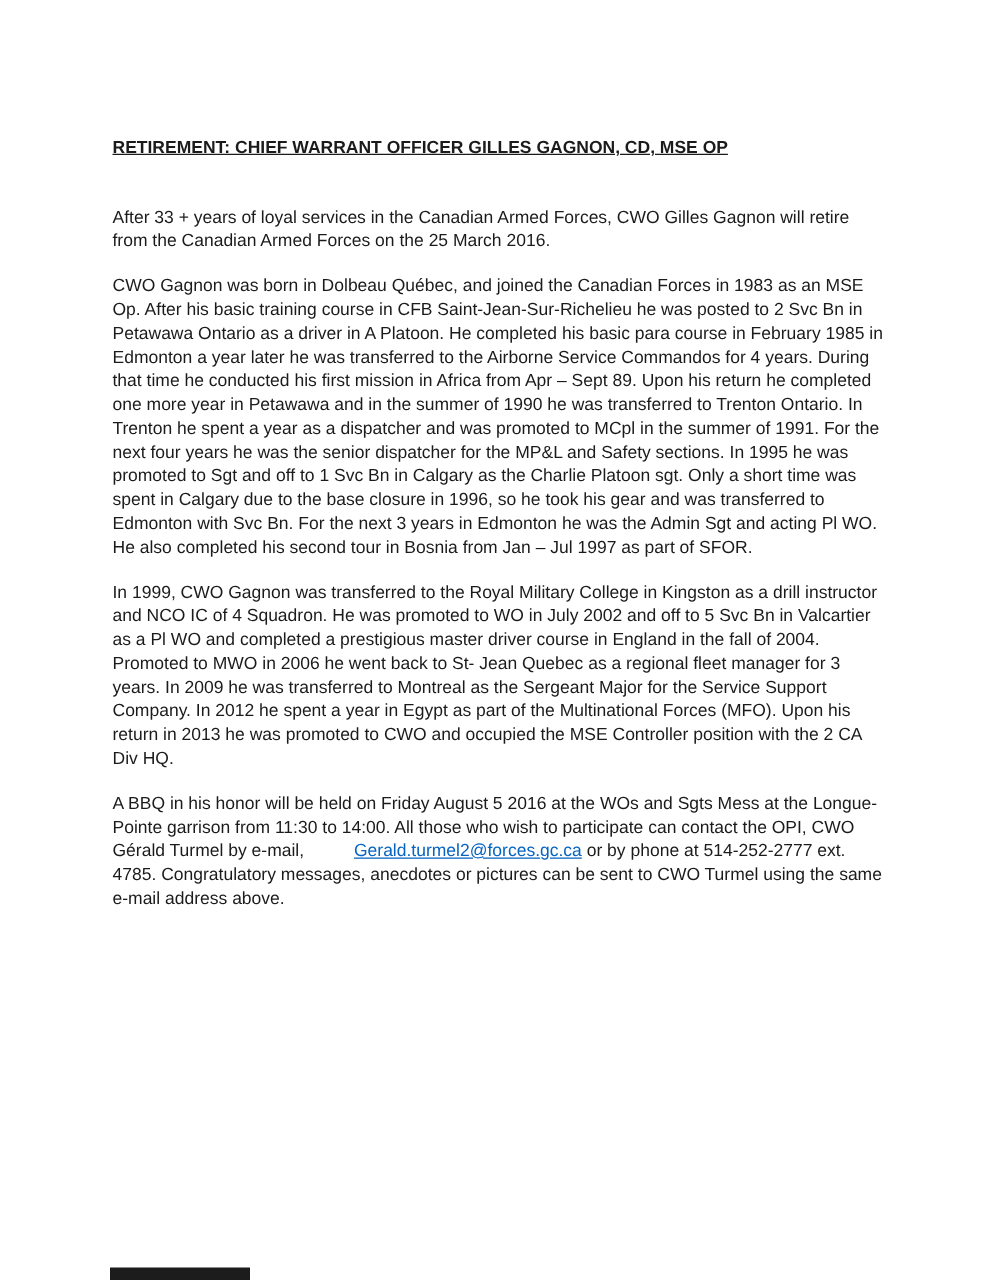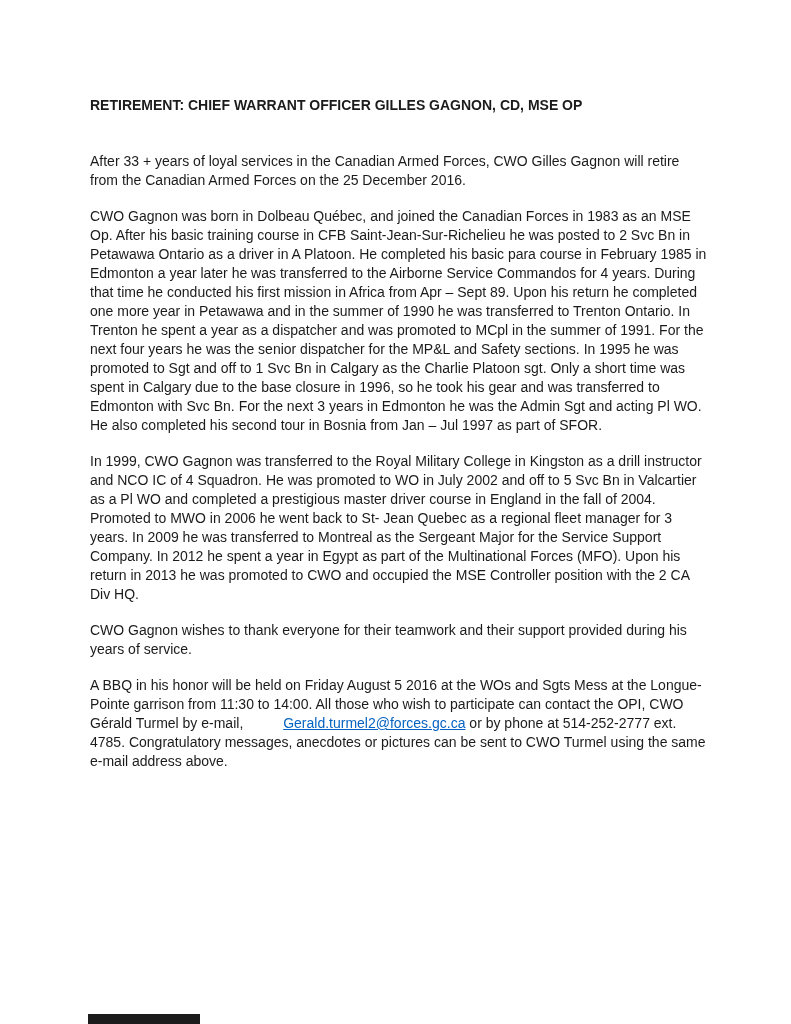--- a/index.html
+++ b/index.html
@@ -15,22 +15,23 @@
   .page {
     position: absolute;
     left: 90px;
     top: 96px;
     width: 618px;
   }
   .title {
     font-size: 14px;
     line-height: 19px;
     font-weight: bold;
-    margin: 0 0 37px 0;
+    margin: 12px 0 37px 0;
     white-space: nowrap;
+    text-decoration: underline;
   }
   .para {
     font-size: 14px;
     line-height: 19px;
     margin: 0 0 17px 0;
     text-align: left;
   }
   .para:last-child { margin-bottom: 0; }
   .email-link {
     color: var(--link-color, #0563C1);
@@ -47,25 +48,24 @@
     background: var(--footer-color, #1c1c1c);
   }
 </style>
 </head>
 <body>
 
 <div class="page">
 
   <h1 class="title">RETIREMENT: CHIEF WARRANT OFFICER GILLES GAGNON, CD, MSE OP</h1>
 
-  <p class="para">After 33 + years of loyal services in the Canadian Armed Forces, CWO Gilles Gagnon will retire from the Canadian Armed Forces on the 25 December 2016.</p>
+  <p class="para">After 33 + years of loyal services in the Canadian Armed Forces, CWO Gilles Gagnon will retire from the Canadian Armed Forces on the 25 March 2016.</p>
 
   <p class="para">CWO Gagnon was born in Dolbeau Québec, and joined the Canadian Forces in 1983 as an MSE Op. After his basic training course in CFB Saint-Jean-Sur-Richelieu he was posted to 2 Svc Bn in Petawawa Ontario as a driver in A Platoon. He completed his basic para course in February 1985 in Edmonton a year later he was transferred to the Airborne Service Commandos for 4 years. During that time he conducted his first mission in Africa from Apr – Sept 89. Upon his return he completed one more year in Petawawa and in the summer of 1990 he was transferred to Trenton Ontario. In Trenton he spent a year as a dispatcher and was promoted to MCpl in the summer of 1991. For the next four years he was the senior dispatcher for the MP&amp;L  and Safety sections. In 1995 he was promoted to Sgt and off to 1 Svc Bn in Calgary as the Charlie Platoon sgt. Only a short time was spent in Calgary due to the base closure in 1996, so he took his gear and was transferred to Edmonton with Svc Bn. For the next 3 years in Edmonton he was the Admin Sgt and acting Pl WO. He also completed his second tour in Bosnia from Jan – Jul 1997 as part of SFOR.</p>
 
   <p class="para">In 1999, CWO Gagnon was transferred to the Royal Military College in Kingston as a drill instructor and NCO IC of 4 Squadron. He was promoted to WO in July 2002 and off to 5 Svc Bn in Valcartier as a Pl WO and completed a prestigious master driver course in England in the fall of 2004. Promoted to MWO in 2006 he went back to St- Jean Quebec as a regional fleet manager for 3 years. In 2009 he was transferred to Montreal as the Sergeant Major for the Service Support Company. In 2012 he spent a year in Egypt as part of the Multinational Forces (MFO). Upon his return in 2013 he was promoted to CWO and occupied the MSE Controller position with the 2 CA Div HQ.</p>
 
-  <p class="para">CWO Gagnon wishes to thank everyone for their teamwork and their support provided during his years of service.</p>
 
   <p class="para"><span>A BBQ in his honor will be held on Friday August 5 2016 at the WOs and Sgts Mess at the Longue-Pointe garrison from 11:30 to 14:00. All those who wish to participate can contact the OPI, CWO Gérald Turmel by e-mail, </span><a href="#" class="email-link">Gerald.turmel2@forces.gc.ca</a><span> or by phone at 514-252-2777 ext. 4785.  Congratulatory messages, anecdotes or pictures can be sent to CWO Turmel using the same e-mail address above.</span></p>
 
 </div>
 
 <div class="footer-bar"></div>
 
 </body></html>

